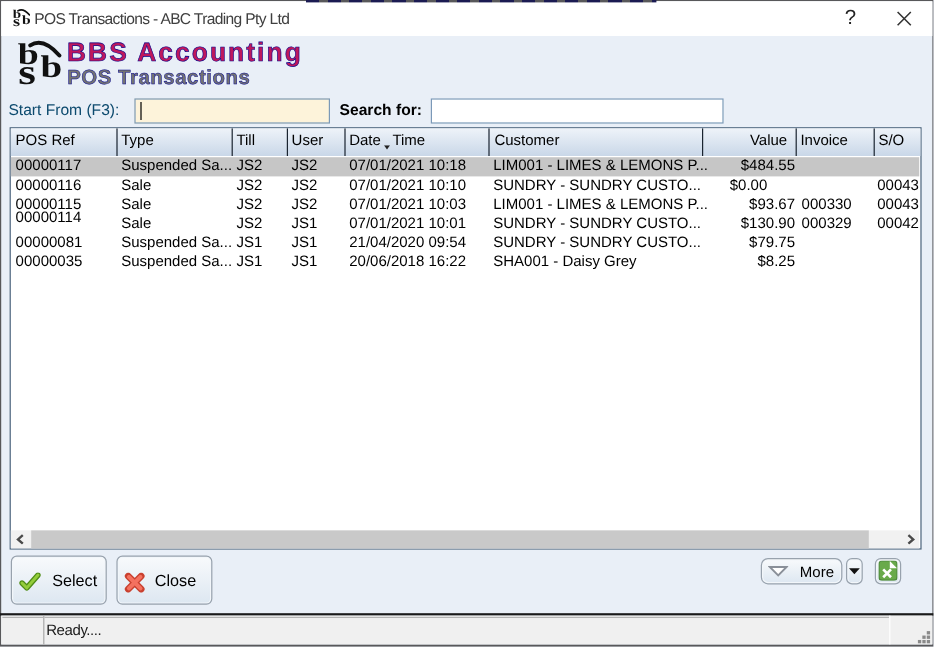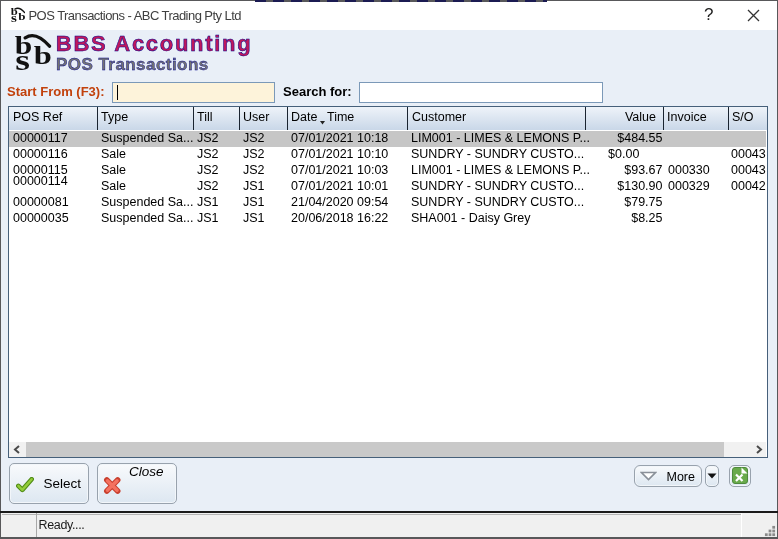--- a/index.html
+++ b/index.html
@@ -34,21 +34,21 @@
   <g font-family="'Liberation Serif',serif" font-weight="bold" fill="#111">
     <text transform="translate(6.8,23.5) scale(1.26,1)" font-size="25">b</text>
     <text transform="translate(7.3,40.2) scale(1.26,1)" font-size="30">s</text>
     <text transform="translate(25.8,34.2) scale(1.25,1)" font-size="26">b</text>
   </g>
   <path d="M17.2,7.8 Q28,0.8 41.5,16.2" fill="none" stroke="#111" stroke-width="3.3" stroke-linecap="round"></path>
 </svg>
 <div class="abs" style="left:55.8px;top:31px;font-size:22px;font-weight:bold;letter-spacing:1.7px;color:#be185d;-webkit-text-stroke:0.5px #00008c;">BBS Accounting</div>
 <div class="abs" style="left:56px;top:54.5px;font-size:17px;font-weight:bold;letter-spacing:0.45px;color:#737373;-webkit-text-stroke:0.4px #00008c;">POS Transactions</div>
 
-<div class="abs" style="left:7px;top:84px;font-size:13px;font-weight:bold;color:#c2410c;">Start From (F3):</div>
+<div class="abs" style="left:7px;top:84px;font-size:13px;font-weight:normal;color:#0c4a6e;">Start From (F3):</div>
 <div class="abs" style="left:112px;top:82px;width:163px;height:21px;background:#fdf3da;border:1px solid #7b99b8;"></div>
 <div class="abs" style="left:117px;top:85px;width:1px;height:15px;background:#000;"></div>
 <div class="abs" style="left:283px;top:84px;font-size:13px;font-weight:bold;color:#000;">Search for:</div>
 <div class="abs" style="left:359px;top:82px;width:244px;height:21px;background:#ffffff;border:1px solid #7b99b8;"></div>
 
 <div class="abs" style="left:8px;top:106px;width:760px;height:352px;border:1px solid #46607a;background:#fff;"></div>
 
 <div class="abs" style="left:9px;top:107px;width:758px;height:23px;background:linear-gradient(#eef3f9,#c9d7e8);"></div>
 
 <style>
@@ -149,21 +149,21 @@
   <path d="M2.5,10 L7,14.5 L17.5,2.5" fill="none" stroke="#93cc3a" stroke-width="2.8" stroke-linecap="round" stroke-linejoin="round"></path>
 </svg>
 <div class="btnlabel" style="left:43.5px;top:476px;">Select</div>
 <div class="btn" style="left:97px;top:463px;width:80px;height:41px;"></div>
 <svg class="abs" style="left:103px;top:476.5px;" width="18.5" height="17" viewBox="0 0 20 20">
   <g transform="rotate(45 10 10)">
     <path d="M10,1 V19 M1,10 H19" stroke="#c9402f" stroke-width="6.6" stroke-linecap="round"></path>
     <path d="M10,2 V18 M2,10 H18" stroke="#f4715f" stroke-width="4" stroke-linecap="round"></path>
   </g>
 </svg>
-<div class="btnlabel" style="left:129px;top:464px;font-style:italic;">Close</div>
+<div class="btnlabel" style="left:129px;top:476px;">Close</div>
 
 <div class="btn" style="left:634px;top:465px;width:68px;height:22px;border-radius:6px;"></div>
 <svg class="abs" style="left:640px;top:471px;" width="17" height="10" viewBox="0 0 17 10">
     <path d="M1.5,1.5 h14 l-7,7 z" fill="#fff" stroke="#8a9099" stroke-width="1.6"></path>
   </svg>
 <div class="abs" style="left:666.5px;top:469.5px;font-size:12.5px;color:#000;">More</div>
 <div class="btn" style="left:705px;top:465px;width:14px;height:22px;border-radius:5px;"></div>
 <svg class="abs" style="left:707px;top:473px;" width="10" height="6" viewBox="0 0 10 6">
     <path d="M0.5,0.5 h9 l-4.5,5 z" fill="#111"></path>
   </svg>

